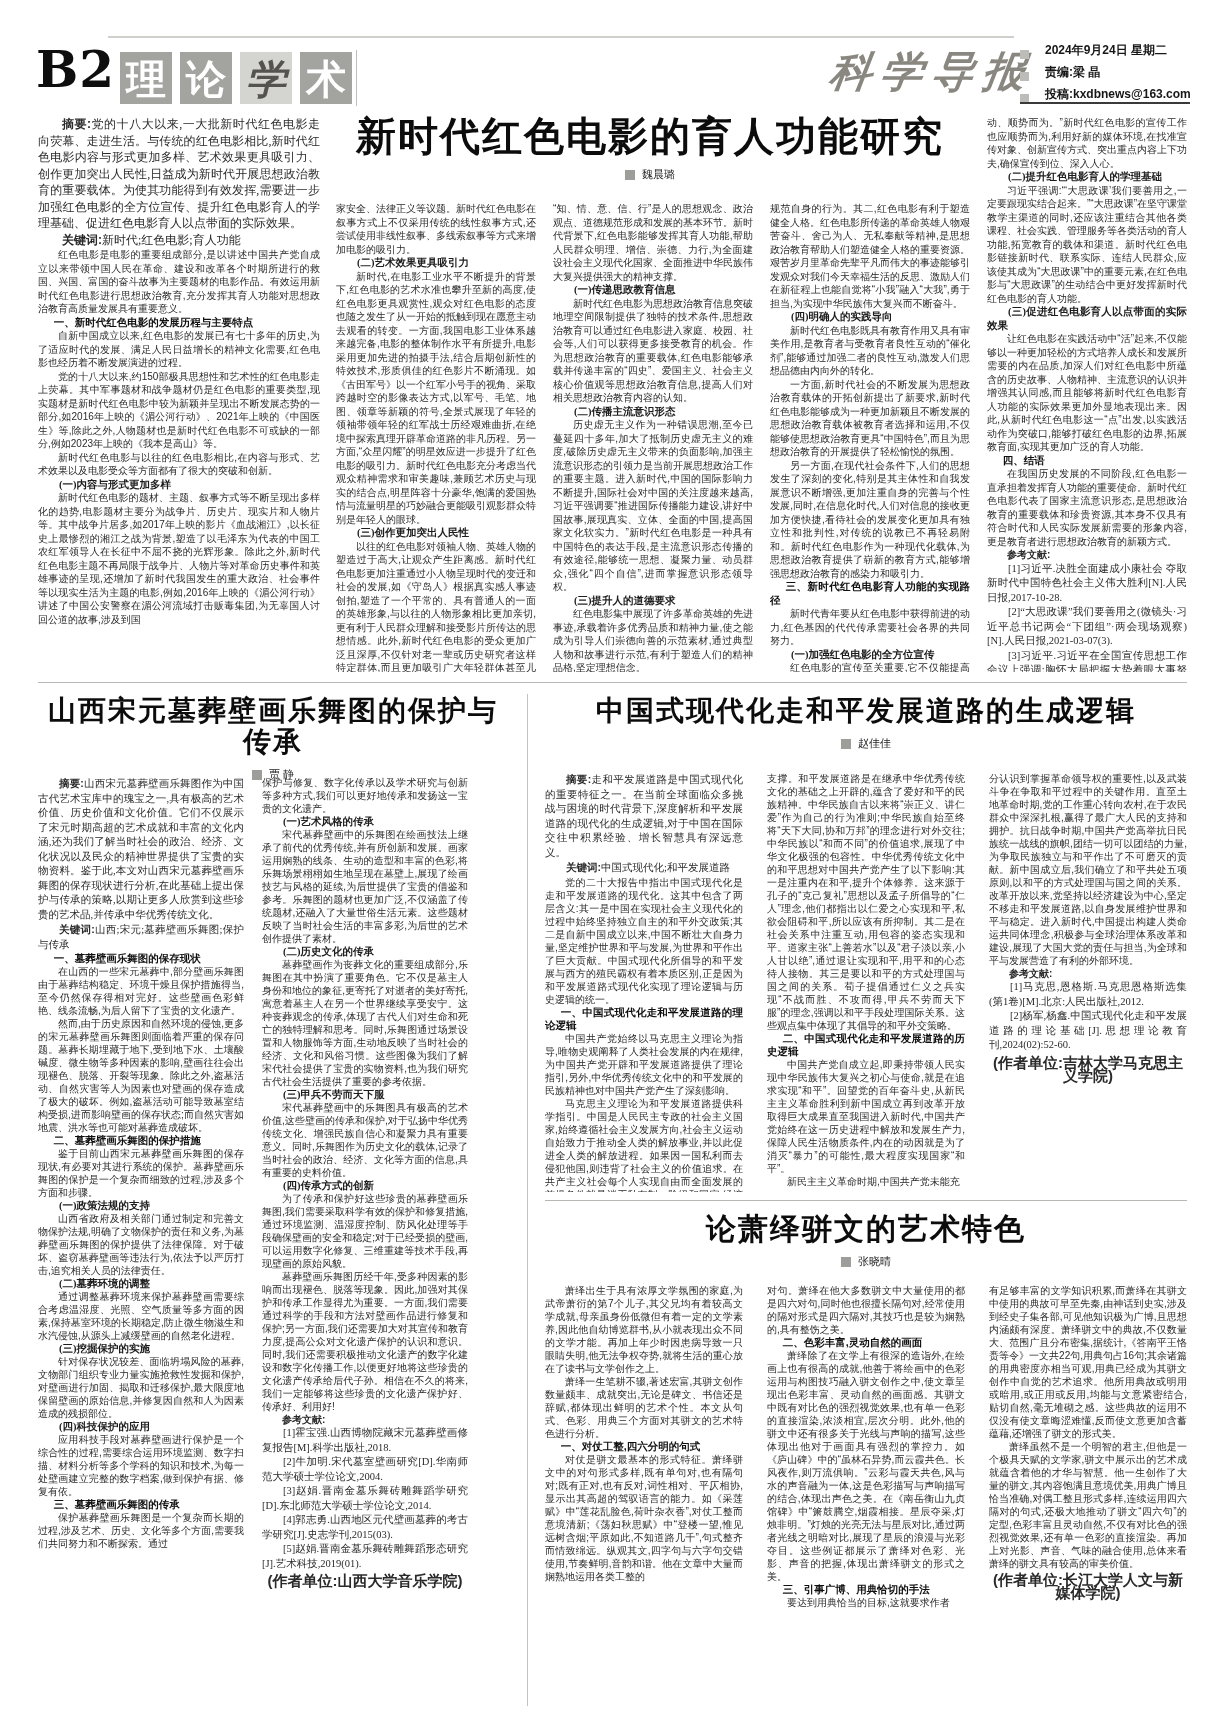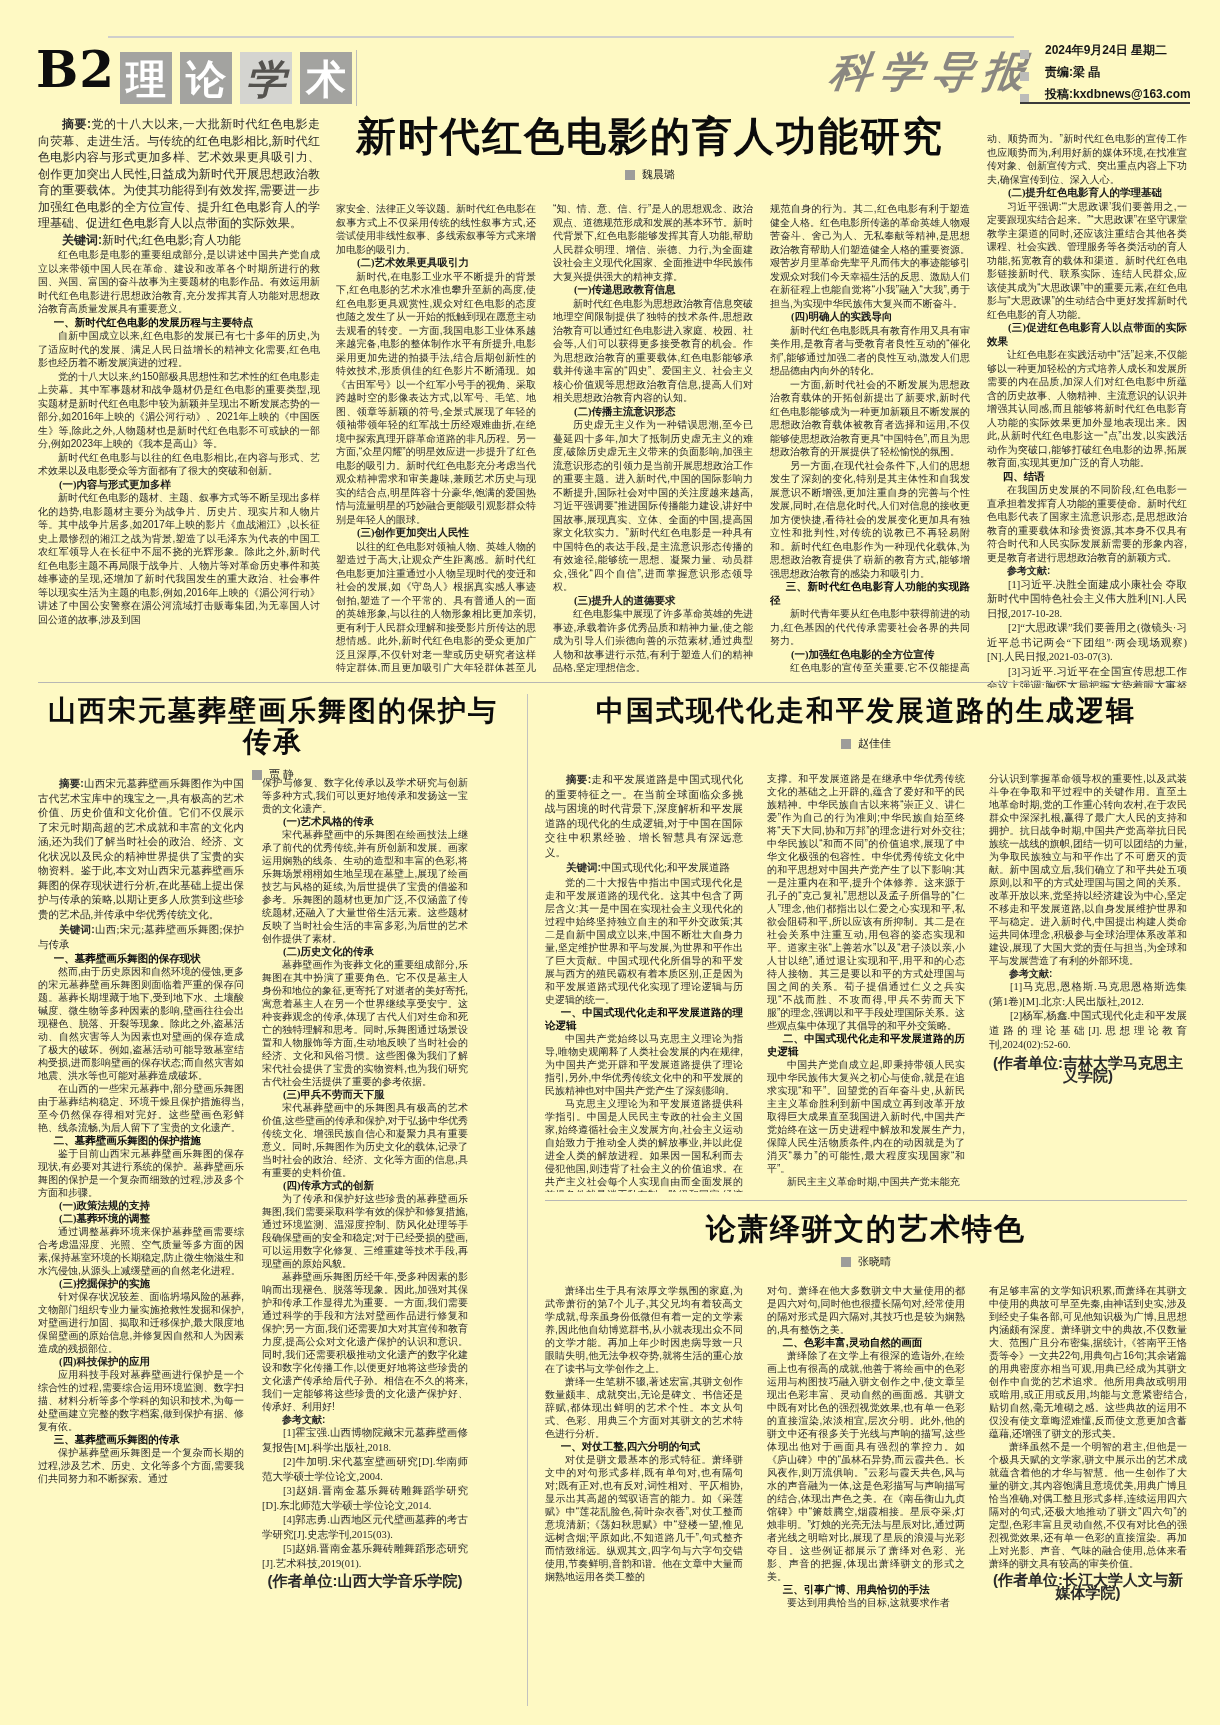--- a/index.html
+++ b/index.html
@@ -1,16 +1,16 @@
 <!DOCTYPE html>
 <html><head>
 <meta charset="utf-8">
 <style>
   html,body{margin:0;padding:0;background:#dddddb;}
-  .page{position:relative;width:1220px;height:1725px;background:#fef9c3;margin:0 auto;
+  .page{position:relative;width:1220px;height:1725px;background:#ffffff;margin:0 auto;
         font-family:"Liberation Sans",sans-serif;color:#222;overflow:hidden;}
   
   .hrule-top{position:absolute;left:108px;top:36px;width:906px;height:2px;background:#cfcfcc;}
   .b2{position:absolute;left:36px;top:40px;font-family:"DejaVu Serif",serif;
       font-size:50px;font-weight:700;color:#0e0e0e;letter-spacing:1px;}
   .secboxes{position:absolute;left:120px;top:52px;display:flex;gap:8px;}
   .secbox{width:52px;height:52px;background:#a3a3a0;color:#fff;font-size:40px;font-weight:900;
           text-align:center;line-height:54px;}
   .secbox.light{background:#d4d4d0;color:#55534f;font-family:"DejaVu Serif",serif;font-style:italic;}
   .vrule-hdr{position:absolute;left:356px;top:50px;width:1px;height:56px;background:#bdbdba;}
@@ -109,21 +109,21 @@
       <div class="blk pc">规范自身的行为。其二,红色电影有利于塑造健全人格。红色电影所传递的革命英雄人物艰苦奋斗、舍己为人、无私奉献等精神,是思想政治教育帮助人们塑造健全人格的重要资源。艰苦岁月里革命先辈平凡而伟大的事迹能够引发观众对我们今天幸福生活的反思、激励人们在新征程上也能自觉将“小我”融入“大我”,勇于担当,为实现中华民族伟大复兴而不断奋斗。</div>
       <div class="blk h2">(四)明确人的实践导向</div>
       <div class="blk p">新时代红色电影既具有教育作用又具有审美作用,是教育者与受教育者良性互动的“催化剂”,能够通过加强二者的良性互动,激发人们思想品德由内向外的转化。</div>
       <div class="blk p">一方面,新时代社会的不断发展为思想政治教育载体的开拓创新提出了新要求,新时代红色电影能够成为一种更加新颖且不断发展的思想政治教育载体被教育者选择和运用,不仅能够使思想政治教育更具“中国特色”,而且为思想政治教育的开展提供了轻松愉悦的氛围。</div>
       <div class="blk p">另一方面,在现代社会条件下,人们的思想发生了深刻的变化,特别是其主体性和自我发展意识不断增强,更加注重自身的完善与个性发展,同时,在信息化时代,人们对信息的接收更加方便快捷,看待社会的发展变化更加具有独立性和批判性,对传统的说教已不再轻易附和。新时代红色电影作为一种现代化载体,为思想政治教育提供了崭新的教育方式,能够增强思想政治教育的感染力和吸引力。</div>
       <div class="blk h1">三、新时代红色电影育人功能的实现路径</div>
       <div class="blk p">新时代青年要从红色电影中获得前进的动力,红色基因的代代传承需要社会各界的共同努力。</div>
       <div class="blk h2">(一)加强红色电影的全方位宣传</div>
       <div class="blk p">红色电影的宣传至关重要,它不仅能提高电影的知名度和观众的期待值,还能有效传递电影的核心价值和精神内涵。习近平指出:“宣传思想工作一定要把围绕中心、服务大局作为基本职责,胸怀大局、把握大势、着眼大事,找准工作切入点和着力点,做到因势而谋、应势而</div>
     </div>
-  <div class="col" style="left:987px;top:132px;width:200px;height:556px;">
+  <div class="col" style="left:987px;top:116px;width:200px;height:556px;">
       <div class="blk pc">动、顺势而为。”新时代红色电影的宣传工作也应顺势而为,利用好新的媒体环境,在找准宣传对象、创新宣传方式、突出重点内容上下功夫,确保宣传到位、深入人心。</div>
       <div class="blk h2">(二)提升红色电影育人的学理基础</div>
       <div class="blk p">习近平强调:“‘大思政课’我们要善用之,一定要跟现实结合起来。”“大思政课”在坚守课堂教学主渠道的同时,还应该注重结合其他各类课程、社会实践、管理服务等各类活动的育人功能,拓宽教育的载体和渠道。新时代红色电影链接新时代、联系实际、连结人民群众,应该使其成为“大思政课”中的重要元素,在红色电影与“大思政课”的生动结合中更好发挥新时代红色电影的育人功能。</div>
       <div class="blk h2">(三)促进红色电影育人以点带面的实际效果</div>
       <div class="blk p">让红色电影在实践活动中“活”起来,不仅能够以一种更加轻松的方式培养人成长和发展所需要的内在品质,加深人们对红色电影中所蕴含的历史故事、人物精神、主流意识的认识并增强其认同感,而且能够将新时代红色电影育人功能的实际效果更加外显地表现出来。因此,从新时代红色电影这一“点”出发,以实践活动作为突破口,能够打破红色电影的边界,拓展教育面,实现其更加广泛的育人功能。</div>
       <div class="blk h1">四、结语</div>
       <div class="blk p">在我国历史发展的不同阶段,红色电影一直承担着发挥育人功能的重要使命。新时代红色电影代表了国家主流意识形态,是思想政治教育的重要载体和珍贵资源,其本身不仅具有符合时代和人民实际发展新需要的形象内容,更是教育者进行思想政治教育的新颖方式。</div>
       <div class="blk refh">参考文献:</div>
       <div class="blk ref">[1]习近平.决胜全面建成小康社会 夺取新时代中国特色社会主义伟大胜利[N].人民日报,2017-10-28.</div>
       <div class="blk ref">[2]“大思政课”我们要善用之(微镜头·习近平总书记两会“下团组”·两会现场观察)[N].人民日报,2021-03-07(3).</div>
@@ -135,25 +135,26 @@
   <div class="div-h" style="left:545px;top:1200px;width:642px;"></div>
 
   <div class="atitle" style="left:38px;top:696px;width:470px;">
     <div class="t" style="font-size:28px;">山西宋元墓葬壁画乐舞图的保护与传承</div>
     <div class="author"><span class="amark"></span><span>贾 静</span></div>
   </div>
   <div class="col colsm" style="left:38px;top:776px;width:206px;height:926px;">
       <div class="blk abs"><span class="lbl">摘要:</span>山西宋元墓葬壁画乐舞图作为中国古代艺术宝库中的瑰宝之一,具有极高的艺术价值、历史价值和文化价值。它们不仅展示了宋元时期高超的艺术成就和丰富的文化内涵,还为我们了解当时社会的政治、经济、文化状况以及民众的精神世界提供了宝贵的实物资料。鉴于此,本文对山西宋元墓葬壁画乐舞图的保存现状进行分析,在此基础上提出保护与传承的策略,以期让更多人欣赏到这些珍贵的艺术品,并传承中华优秀传统文化。</div>
       <div class="blk kw"><span class="lbl">关键词:</span>山西;宋元;墓葬壁画乐舞图;保护与传承</div>
       <div class="blk h1">一、墓葬壁画乐舞图的保存现状</div>
+      <div class="blk p">在山西的一些宋元墓葬中,部分壁画乐舞图由于墓葬结构稳定、环境干燥且保护措施得当,至今仍然保存得相对完好。这些壁画色彩鲜艳、线条流畅,为后人留下了宝贵的文化遗产。</div>
       <div class="blk p">然而,由于历史原因和自然环境的侵蚀,更多的宋元墓葬壁画乐舞图则面临着严重的保存问题。墓葬长期埋藏于地下,受到地下水、土壤酸碱度、微生物等多种因素的影响,壁画往往会出现褪色、脱落、开裂等现象。除此之外,盗墓活动、自然灾害等人为因素也对壁画的保存造成了极大的破坏。例如,盗墓活动可能导致墓室结构受损,进而影响壁画的保存状态;而自然灾害如地震、洪水等也可能对墓葬造成破坏。</div>
-      <div class="blk p">在山西的一些宋元墓葬中,部分壁画乐舞图由于墓葬结构稳定、环境干燥且保护措施得当,至今仍然保存得相对完好。这些壁画色彩鲜艳、线条流畅,为后人留下了宝贵的文化遗产。</div>
       <div class="blk h1">二、墓葬壁画乐舞图的保护措施</div>
       <div class="blk p">鉴于目前山西宋元墓葬壁画乐舞图的保存现状,有必要对其进行系统的保护。墓葬壁画乐舞图的保护是一个复杂而细致的过程,涉及多个方面和步骤。</div>
       <div class="blk h2">(一)政策法规的支持</div>
+      <div class="blk p">山西省政府及相关部门通过制定和完善文物保护法规,明确了文物保护的责任和义务,为墓葬壁画乐舞图的保护提供了法律保障。对于破坏、盗窃墓葬壁画等违法行为,依法予以严厉打击,追究相关人员的法律责任。</div>
       <div class="blk h2">(二)墓葬环境的调整</div>
       <div class="blk p">通过调整墓葬环境来保护墓葬壁画需要综合考虑温湿度、光照、空气质量等多方面的因素,保持墓室环境的长期稳定,防止微生物滋生和水汽侵蚀,从源头上减缓壁画的自然老化进程。</div>
       <div class="blk h2">(三)挖掘保护的实施</div>
       <div class="blk p">针对保存状况较差、面临坍塌风险的墓葬,文物部门组织专业力量实施抢救性发掘和保护,对壁画进行加固、揭取和迁移保护,最大限度地保留壁画的原始信息,并修复因自然和人为因素造成的残损部位。</div>
       <div class="blk h2">(四)科技保护的应用</div>
       <div class="blk p">应用科技手段对墓葬壁画进行保护是一个综合性的过程,需要综合运用环境监测、数字扫描、材料分析等多个学科的知识和技术,为每一处壁画建立完整的数字档案,做到保护有据、修复有依。</div>
       <div class="blk h1">三、墓葬壁画乐舞图的传承</div>
       <div class="blk p">保护墓葬壁画乐舞图是一个复杂而长期的过程,涉及艺术、历史、文化等多个方面,需要我们共同努力和不断探索。通过</div>
     </div>
   <div class="col colsm" style="left:262px;top:776px;width:206px;height:880px;">

